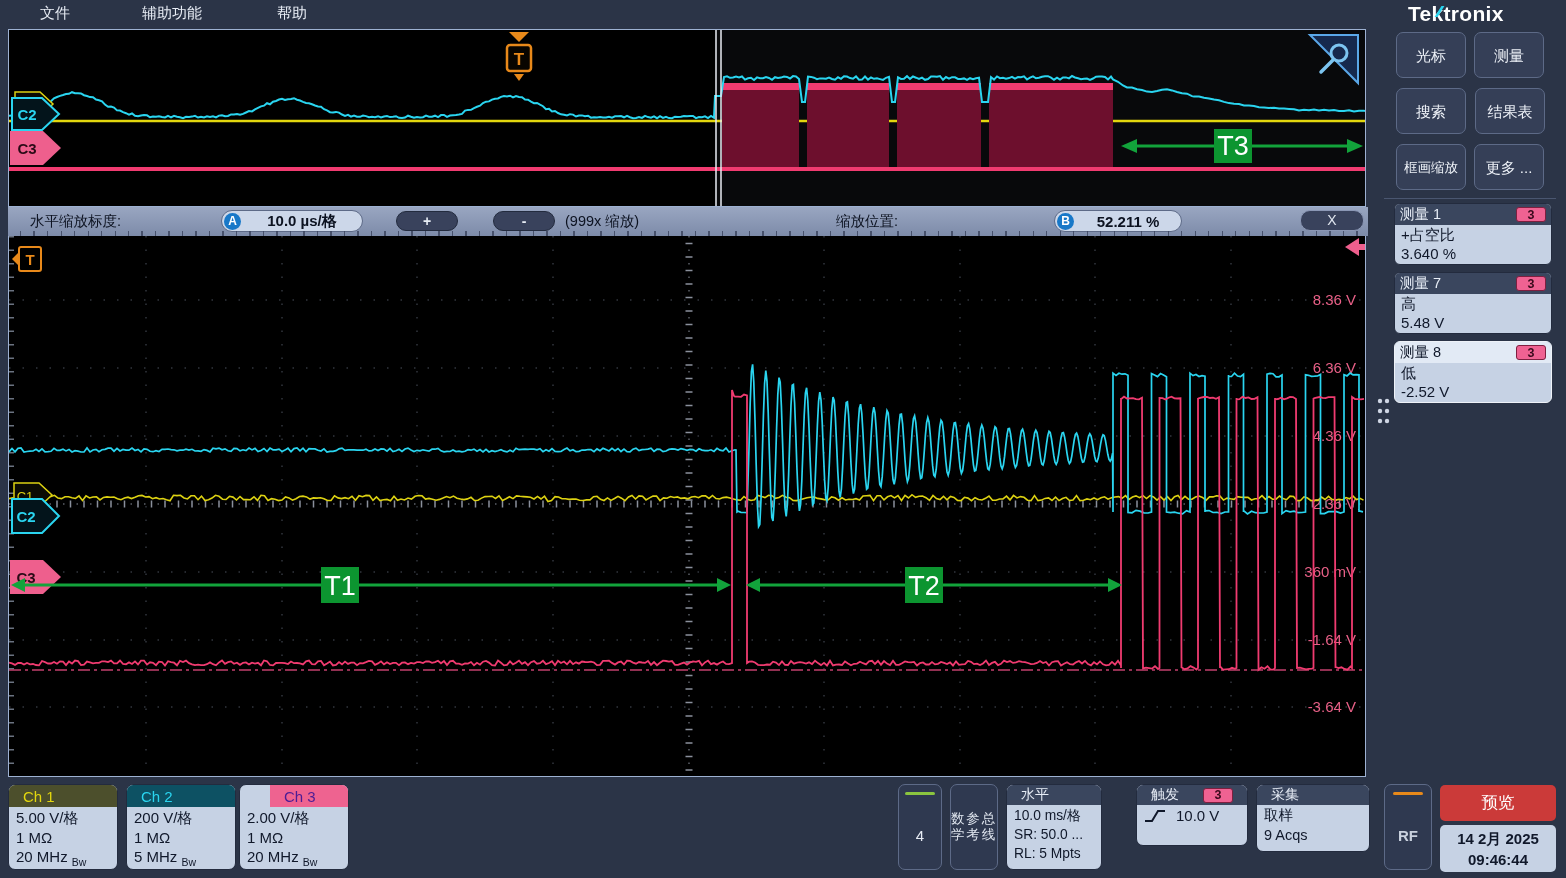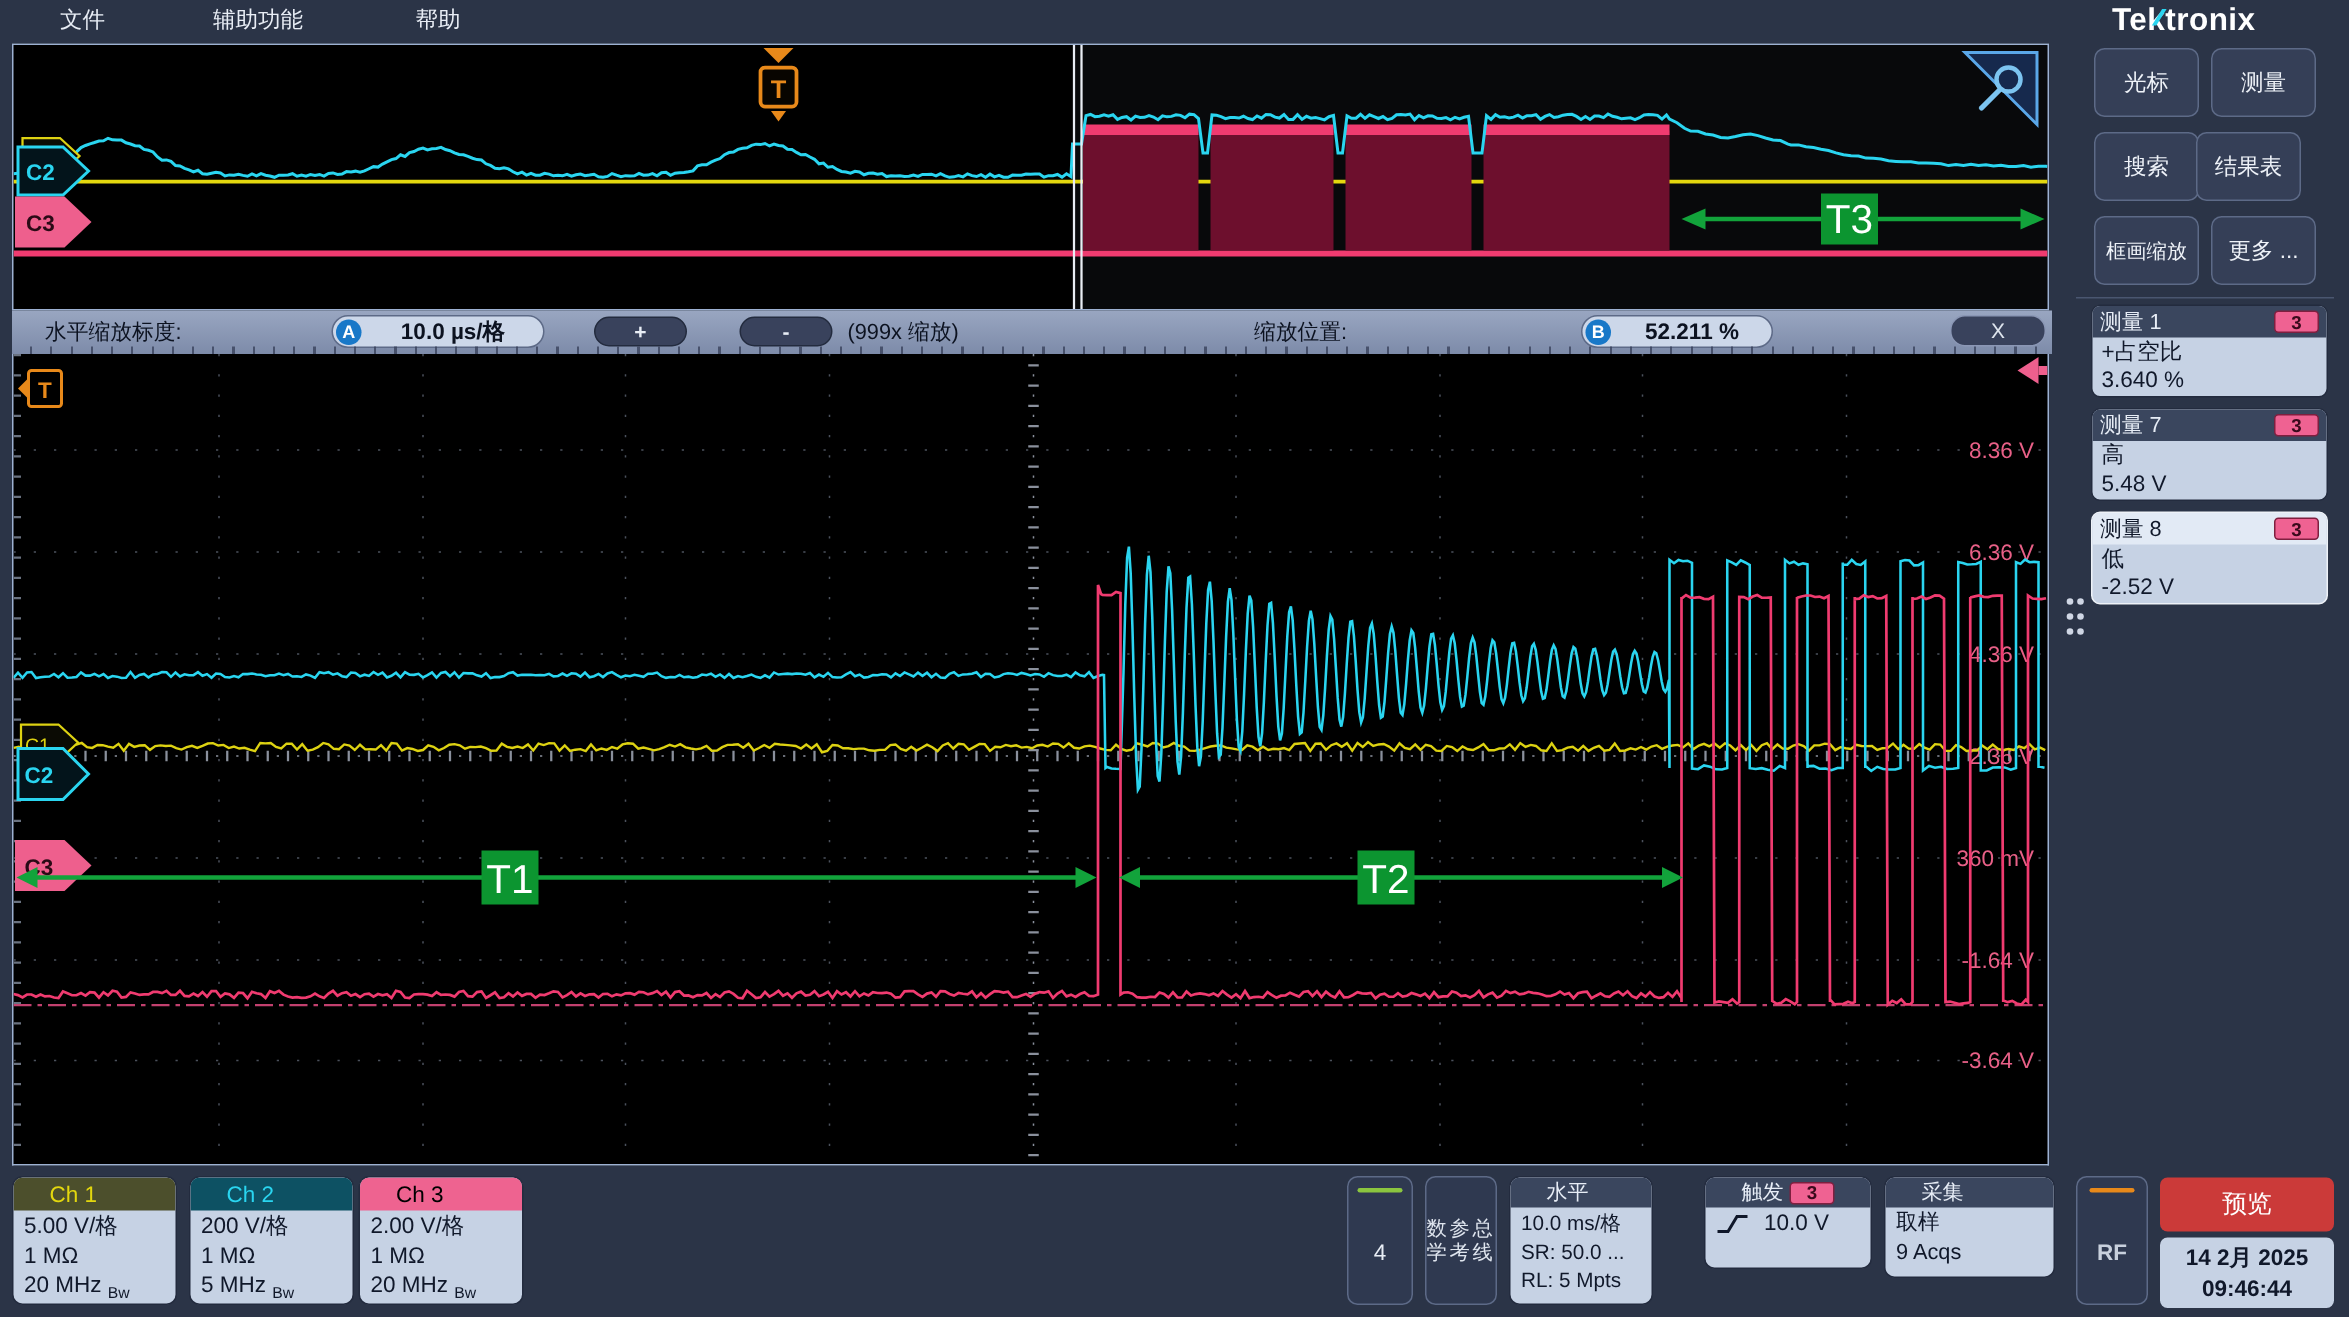--- a/index.html
+++ b/index.html
@@ -27,21 +27,21 @@
   .sb-btn{position:absolute;width:70px;height:46px;background:#353f57;border:1.5px solid #5d6a87;border-radius:7px;color:#eef2f8;font-size:15px;display:flex;align-items:center;justify-content:center;text-align:center;line-height:17px;box-sizing:border-box;padding:0 2px;}
   .sb-divider{position:absolute;left:12px;top:198px;width:172px;height:1px;background:#4a5670;}
   .meas-badge{position:absolute;left:22px;width:158px;height:62px;background:#c6d2e4;border:1px solid #232b3e;border-radius:6px;overflow:hidden;box-sizing:border-box;}
   .meas-hdr{height:21px;display:flex;align-items:center;justify-content:space-between;padding:0 5px;font-size:14.5px;}
   .src-chip{width:30px;height:15px;background:#ef6292;border:1.5px solid #7e1f3f;border-radius:3px;color:#3a0a1c;font-size:12.5px;font-weight:bold;display:flex;align-items:center;justify-content:center;box-sizing:border-box;}
   .meas-body{padding:0 6px;font-size:15px;line-height:19px;color:#10182a;}
   .drag-dots{position:absolute;left:4px;top:396px;}
   
   .bottom-bar{position:absolute;left:0;top:778px;width:1566px;height:100px;background:#2b3447;}
   .badge{position:absolute;top:6px;background:#c6d2e4;border:1px solid #232b3e;border-radius:7px;overflow:hidden;box-sizing:border-box;}
-  .badge .hdr{height:22px;padding:0 24px;font-size:15px;display:flex;align-items:center;justify-content:space-between;}
+  .badge .hdr{height:22px;padding:0 14px;font-size:15px;display:flex;align-items:center;justify-content:space-between;}
   .badge .bd{padding:1px 7px;font-size:15px;color:#10182a;line-height:19.5px;}
   .bw{font-size:10.5px;vertical-align:sub;}
   .dark-chip{position:absolute;top:6px;background:#2f3950;border:1px solid #5d6a87;border-radius:7px;box-sizing:border-box;color:#e8edf5;}
   .accent-line{position:absolute;left:50%;transform:translateX(-50%);top:7px;width:30px;height:3px;border-radius:2px;}
   .math-btn{position:absolute;left:950px;top:6px;width:48px;height:86px;background:#2f3950;border:1px solid #5d6a87;border-radius:7px;color:#dfe5ee;font-size:13.5px;line-height:16.5px;display:flex;flex-direction:row;align-items:center;justify-content:center;box-sizing:border-box;}
   .preview-btn{position:absolute;left:1440px;top:7px;width:116px;height:36px;background:#cb3a39;border-radius:5px;color:#fff;font-size:16.5px;display:flex;align-items:center;justify-content:center;}
   .datetime{position:absolute;left:1440px;top:47px;width:116px;height:47px;background:#c6d2e4;border-radius:5px;color:#10182a;font-weight:600;font-size:15px;text-align:center;line-height:21px;padding-top:3px;box-sizing:border-box;}
 </style>
 </head>
 <body>
@@ -186,21 +186,21 @@
         <text x="915" y="359" text-anchor="middle" font-size="27" fill="#fff">T2</text>
       </g>
     </svg>
   </div>
 
   <div class="sidebar">
     <div class="logo"><span>Te</span><span class="k">k</span><span>tronix</span></div>
     <div class="sb-btn" style="left:24px;top:32px">光标</div>
     <div class="sb-btn" style="left:102px;top:32px">测量</div>
     <div class="sb-btn" style="left:24px;top:88px">搜索</div>
-    <div class="sb-btn" style="left:92px;top:88px">结果表</div>
+    <div class="sb-btn" style="left:103px;top:88px">结果表</div>
     <div class="sb-btn" style="left:24px;top:144px;font-size:13.5px">框画缩放</div>
     <div class="sb-btn" style="left:102px;top:144px">更多 ...</div>
     <div class="sb-divider"></div>
 
     <div class="meas-badge" style="top:203px">
       <div class="meas-hdr" style="background: rgb(58, 70, 94); color: rgb(231, 237, 246);">
         <span>测量 1</span>
         <span class="src-chip">3</span>
       </div>
       <div class="meas-body">
@@ -256,21 +256,21 @@
       <div class="hdr" style="background: rgb(13, 81, 99); color: rgb(42, 213, 240);">
           <span>Ch 2</span>
         </div>
       <div class="bd">
         <div>200 V/格</div>
         <div>1 MΩ</div>
         <div><span>5 MHz</span> <span class="bw">Bw</span></div>
       </div>
     </div>
     <div class="badge" style="left:239px;width:110px;height:86px">
-      <div class="hdr" style="background: rgb(238, 99, 144); color: #000000;">
+      <div class="hdr" style="background: rgb(238, 99, 144); color: #4c1d95; margin-left: 30px;">
           <span>Ch 3</span>
         </div>
       <div class="bd">
         <div>2.00 V/格</div>
         <div>1 MΩ</div>
         <div><span>20 MHz</span> <span class="bw">Bw</span></div>
       </div>
     </div>
 
     <div class="dark-chip" style="left:898px;width:44px;height:86px">

